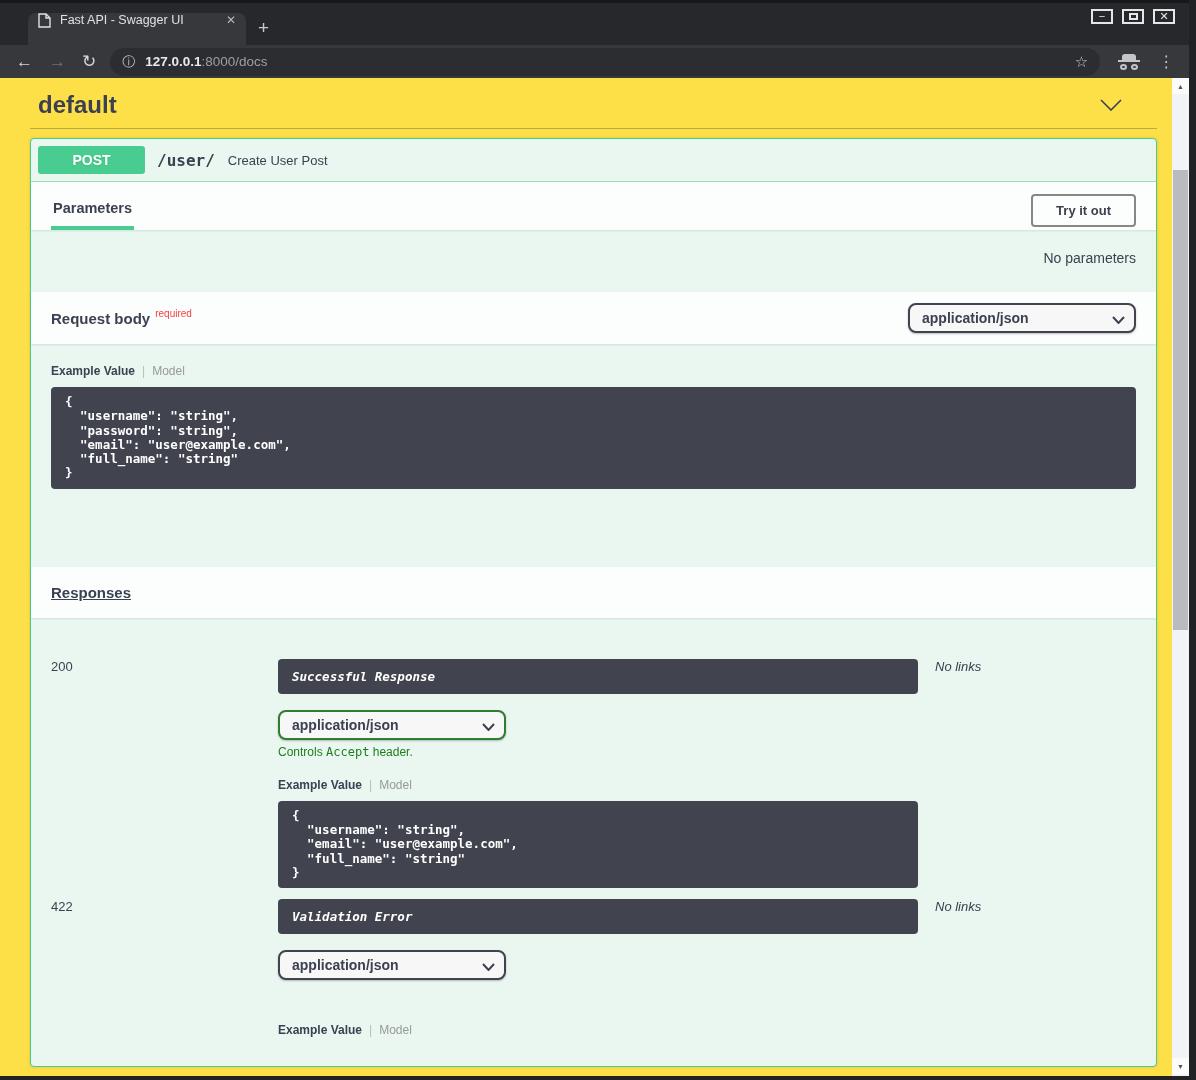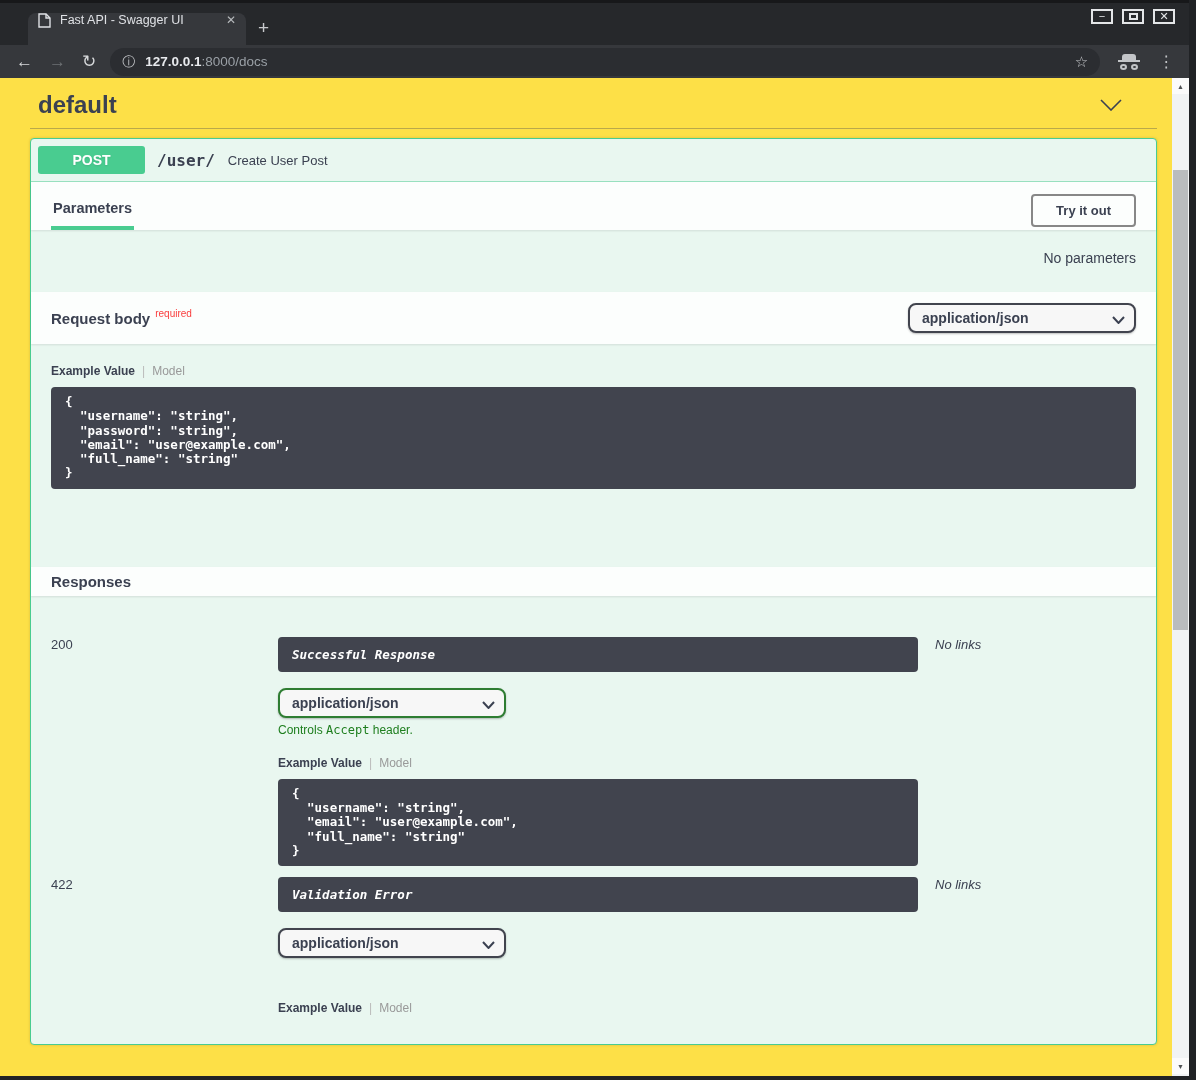--- a/index.html
+++ b/index.html
@@ -89,21 +89,21 @@
   .select-box.green { border-color:#2e7d32; }
   .select-box svg { position:absolute; right:9px; top:11px; }
   .body-area { padding:20px 20px 78px; }
   .ex-tabs { font-size:12px; margin-bottom:9px; }
   .ex-tab { font-weight:700; cursor:pointer; }
   .ex-sep { color:#bbb; margin:0 7px; }
   .model-tab { color:#999; font-weight:400; cursor:pointer; }
   pre.code { background:#41444e; border-radius:4px; color:#fff;
     font-family:"DejaVu Sans Mono", monospace; font-size:12.5px; font-weight:700;
     line-height:14.3px; padding:8px 14px; white-space:pre; overflow:hidden; }
-  .resp-header { padding:6px 20px; }
+  .resp-header { padding:17px 20px;text-decoration:underline; }
   .resp-title { font-size:15px; font-weight:700; }
   .resp-table { padding:28px 20px 20px; }
   .thead { display:flex; font-size:12px; font-weight:700; padding-bottom:15px;
     border-bottom:1px solid rgba(59,65,81,.25); }
   .col-code { width:227px; } .col-desc { flex:1; } .col-links { width:201px; }
   .resp-row { display:flex; align-items:flex-start; padding-top:13px; }
   .code-val { width:227px; font-size:13px; }
   .desc-cell { flex:1; }
   .links-val { width:201px; font-size:13px; font-style:italic; }
   .desc-box { width:640px; background:#41444e; border-radius:4px; color:#fff;

